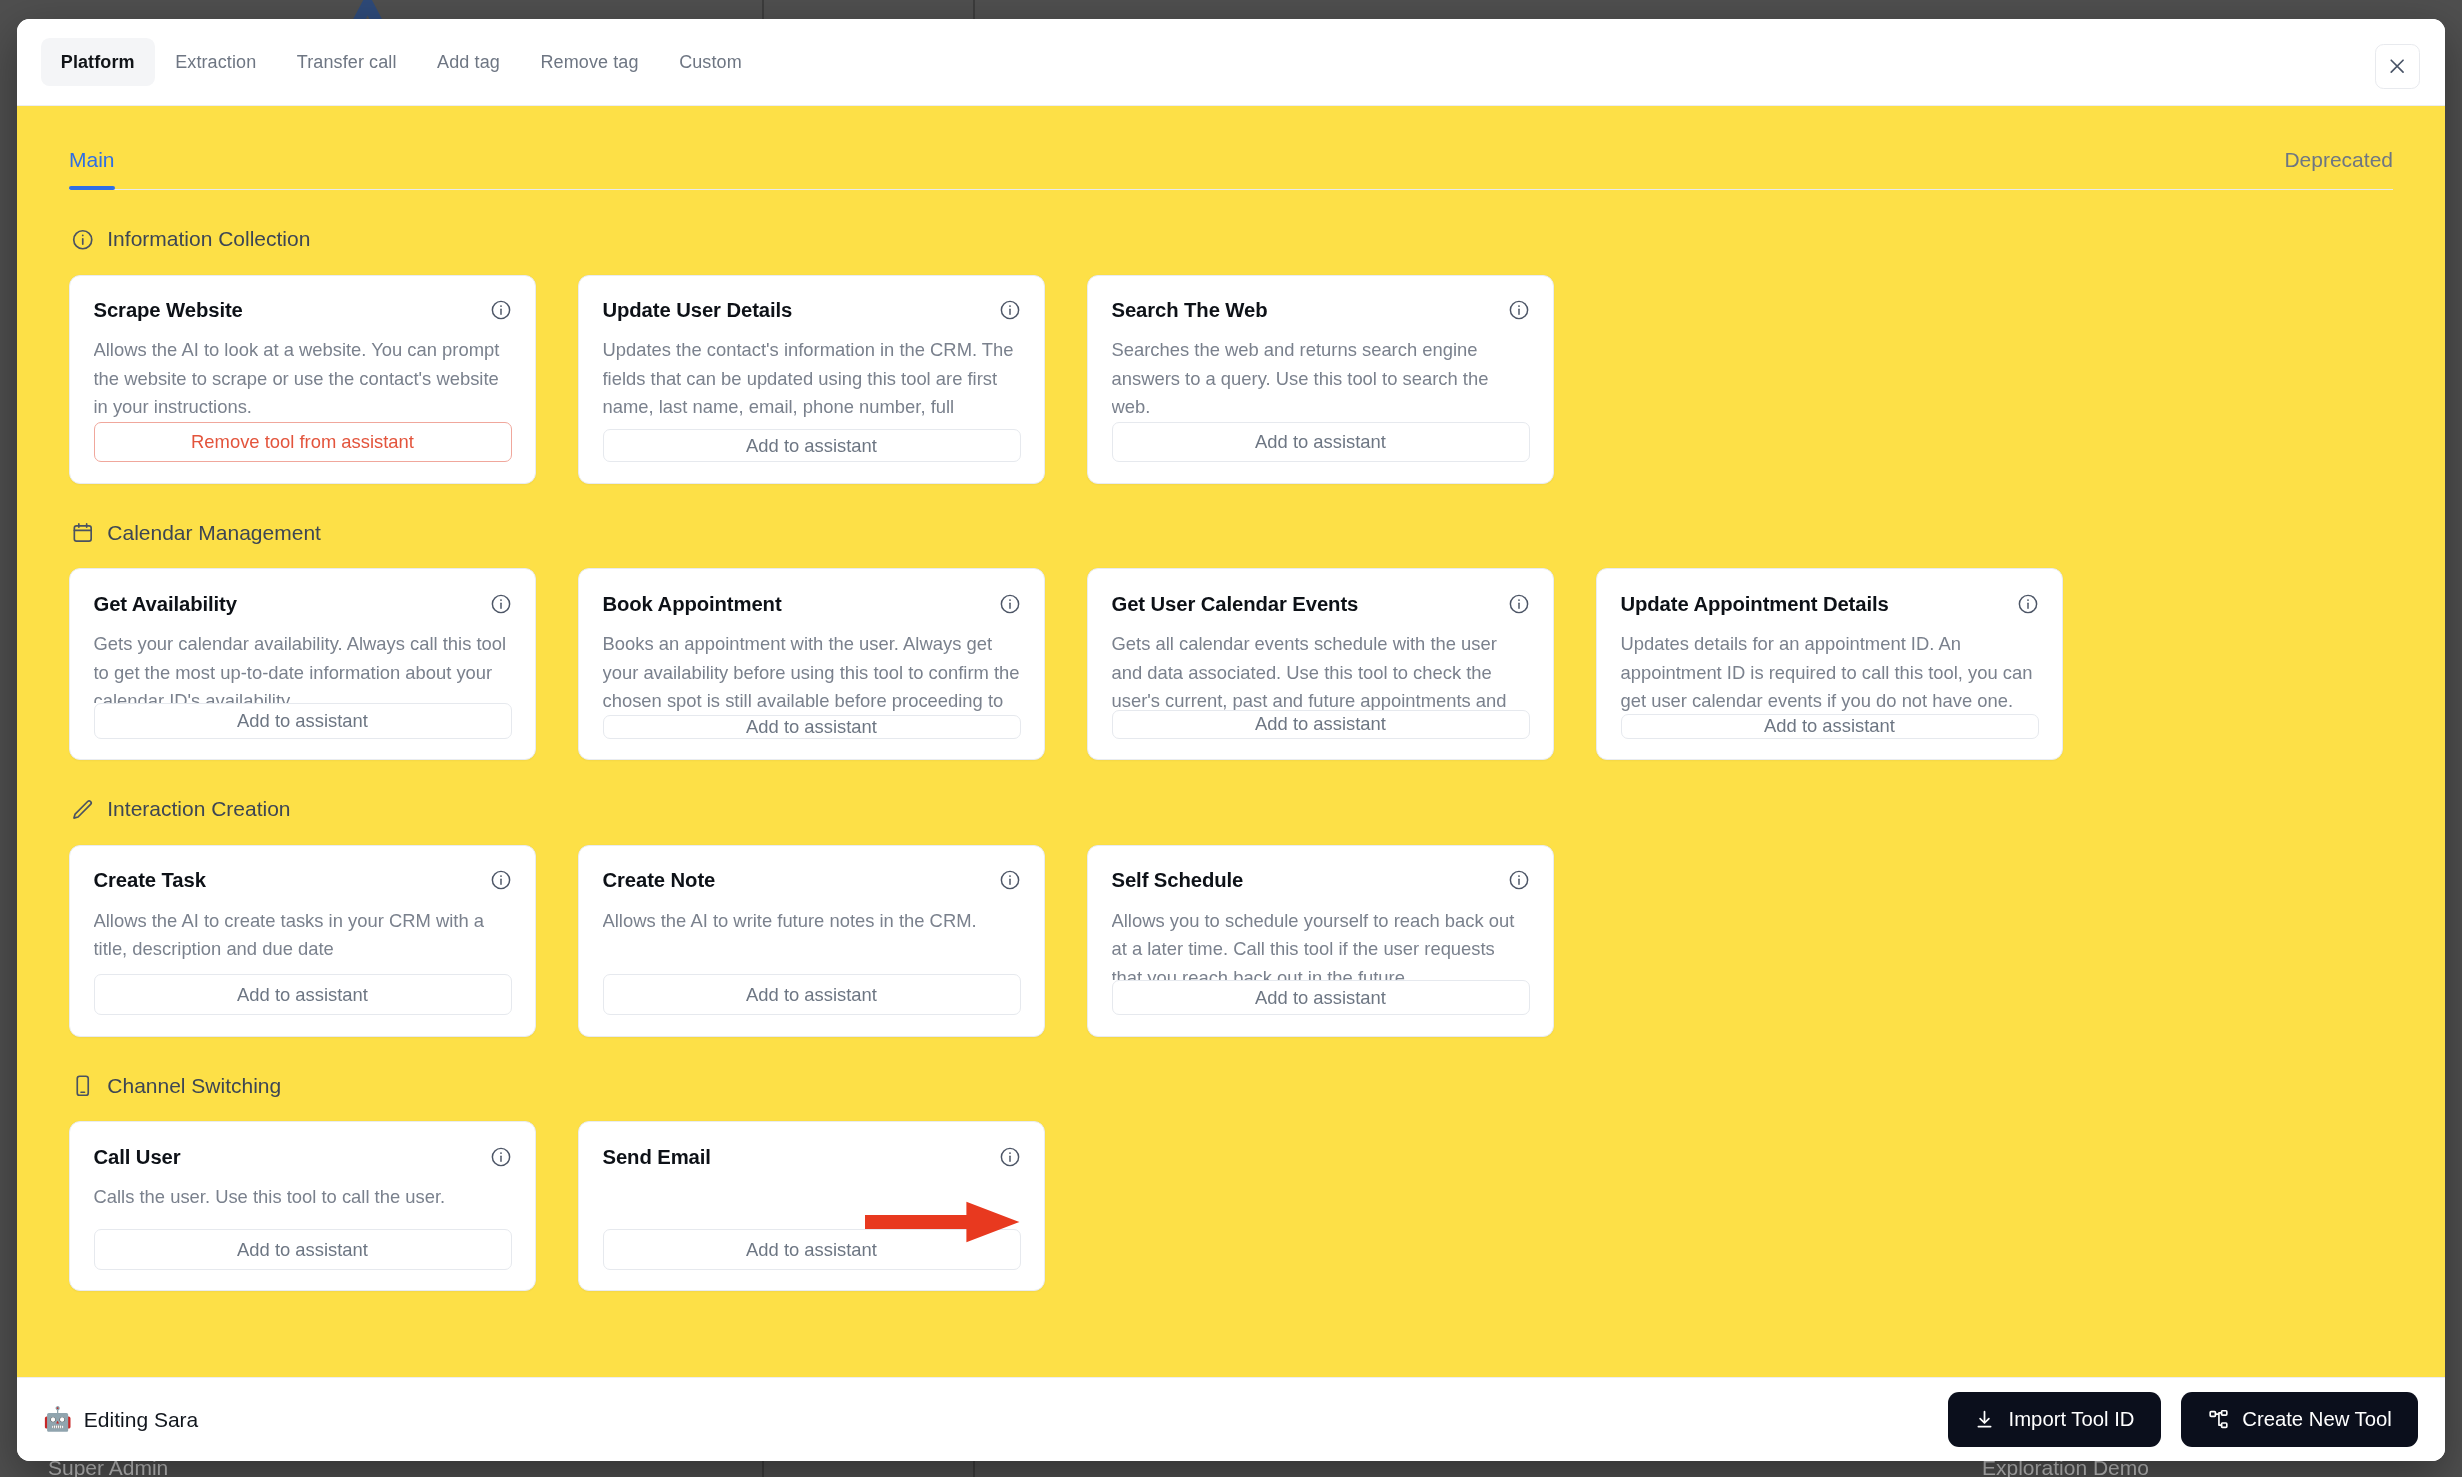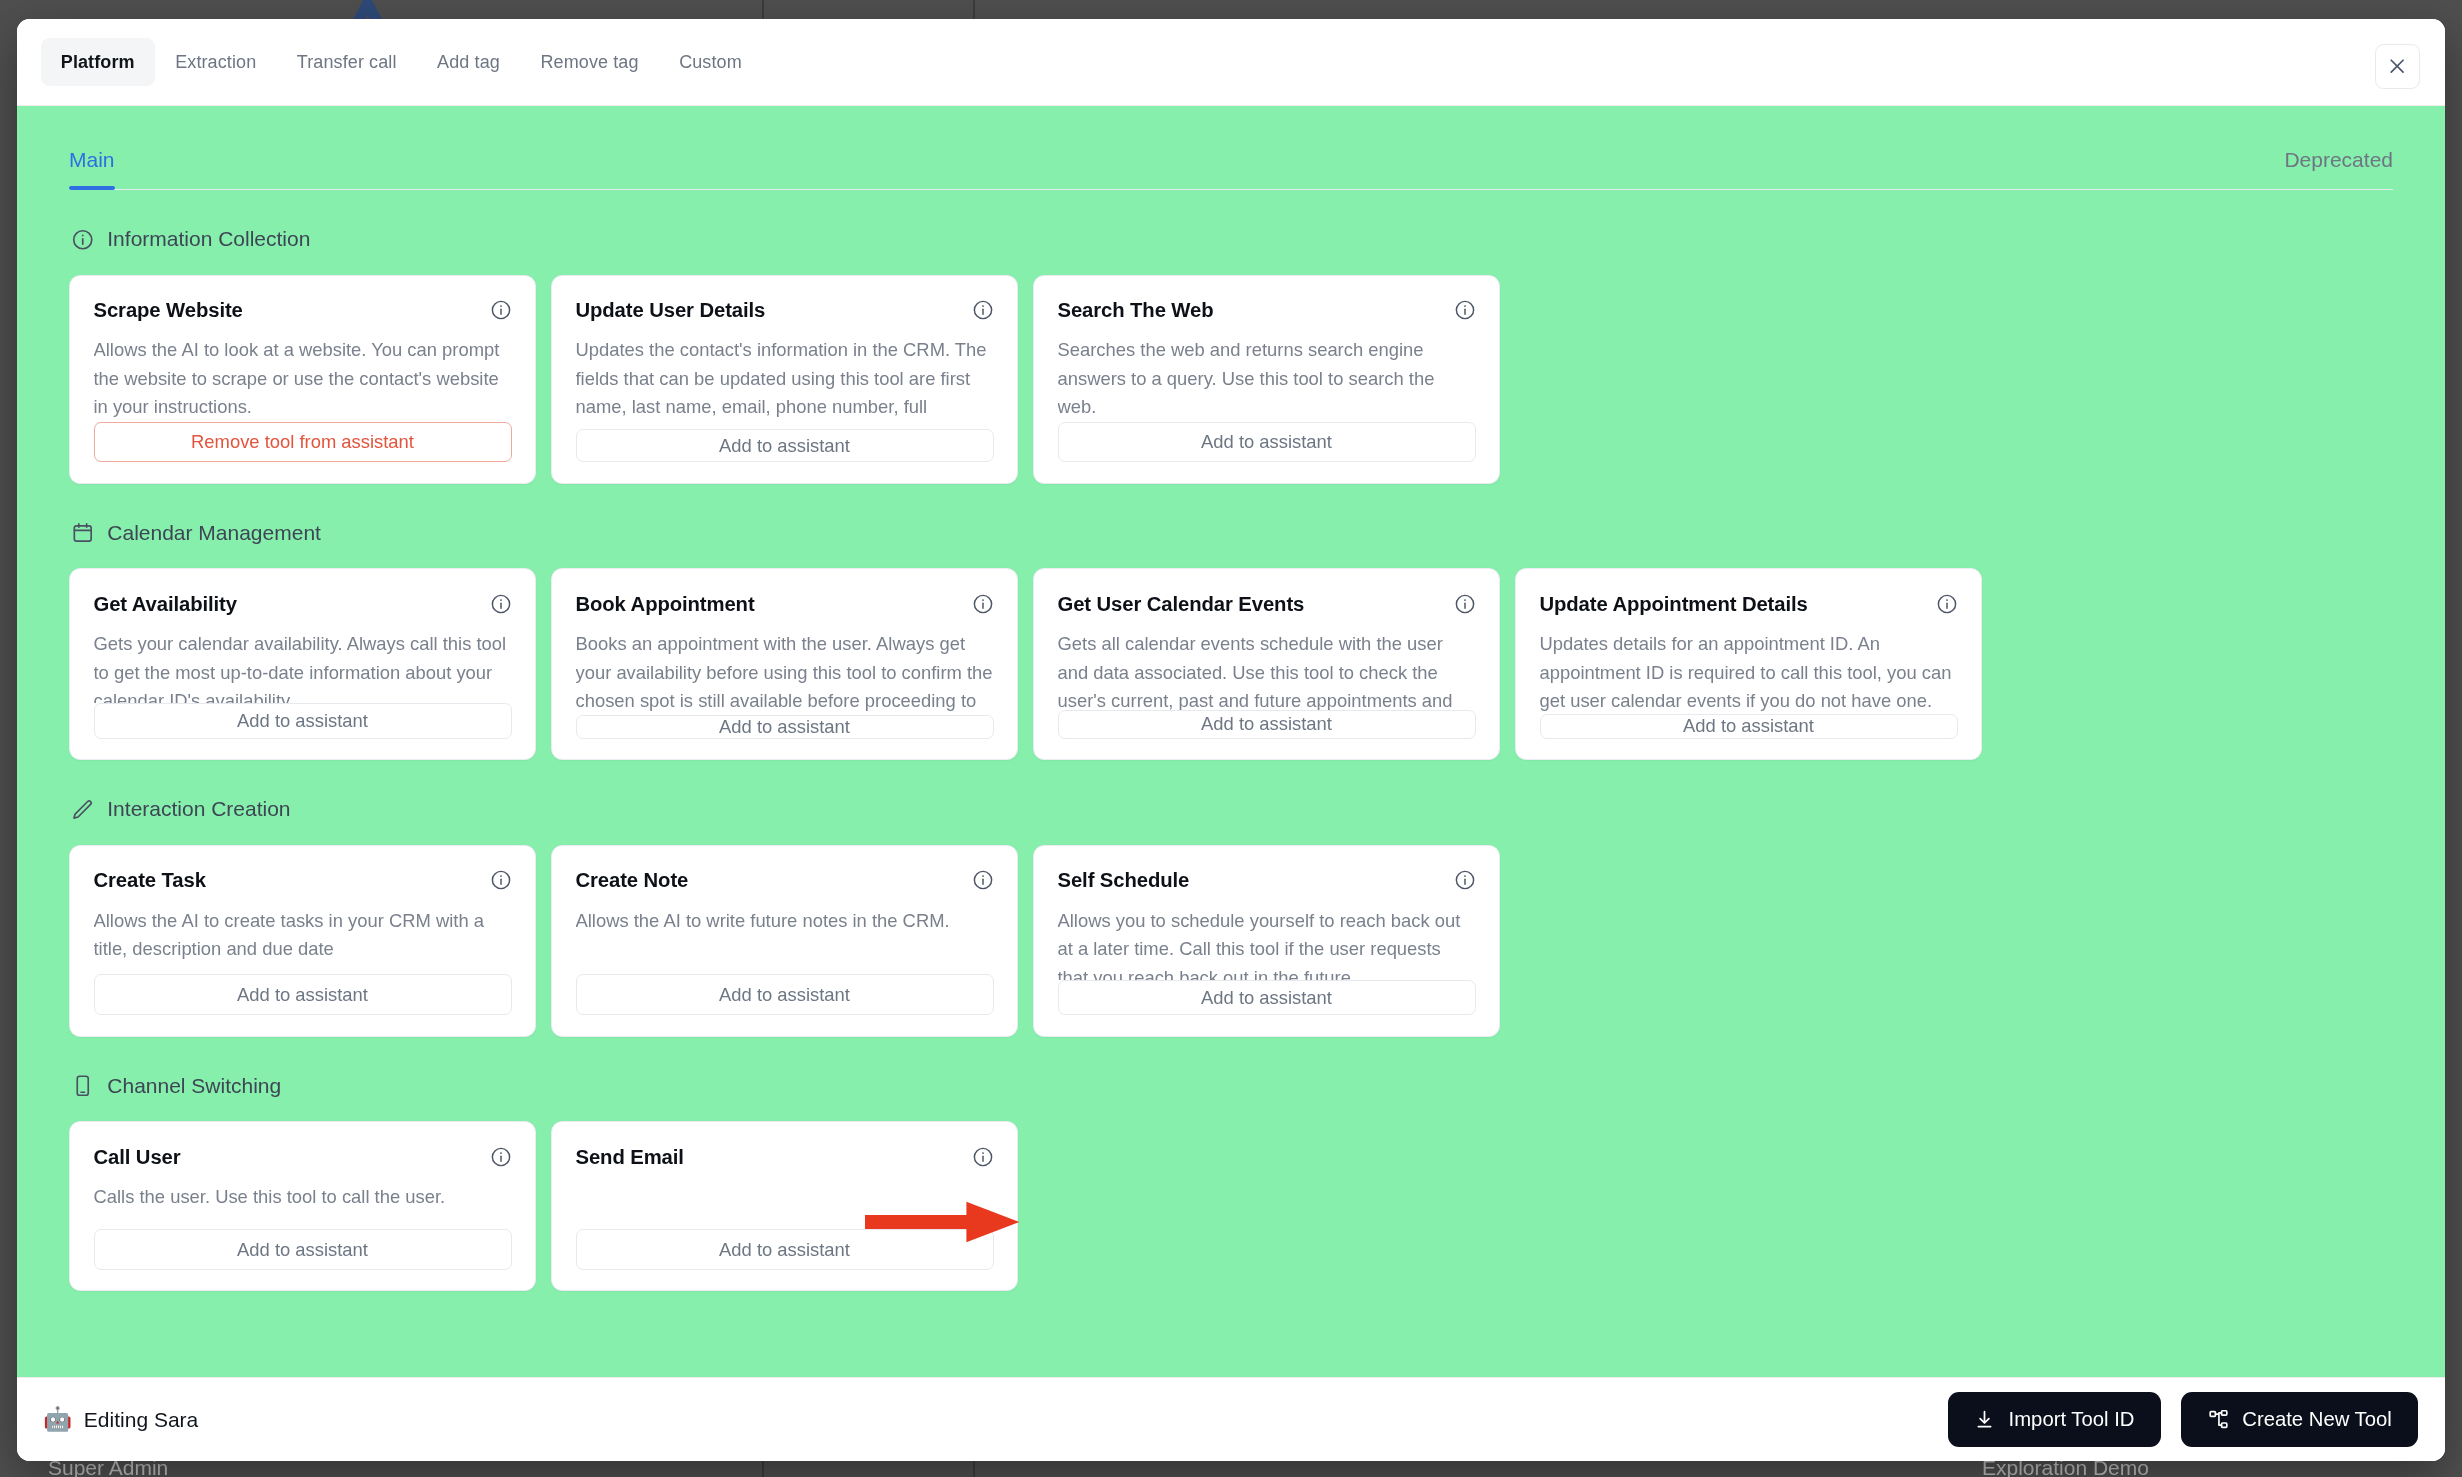--- a/index.html
+++ b/index.html
@@ -85,21 +85,21 @@
     border-radius: 8.6px;
     background: #fff;
     display: flex; align-items: center; justify-content: center;
     cursor: pointer;
   }
   #close-btn svg { width: 20.3px; height: 20.3px; }
 
   
   #content {
     flex: 1 1 auto;
-    background: #86efac;
+    background: #fde047;
     border-top: 0.8px solid #eceef1;
     position: relative;
     overflow: hidden;
     padding: 0 52px;
   }
 
   
   #subtabs {
     display: flex;
     align-items: flex-end;
@@ -141,21 +141,21 @@
     color: #4a5261;
   }
   .group-head .gicon svg { width: 23.5px; height: 23.5px; }
   .group-title {
     font-size: 21px;
     color: #3d4654;
   }
 
   .card-row {
     display: flex;
-    gap: 15px;
+    gap: 42px;
     align-items: stretch;
   }
 
   
   .card {
     width: 467px;
     background: #ffffff;
     border: 0.8px solid #e9ecf0;
     border-radius: 11px;
     padding: 23.5px 23.5px 20.3px 23.5px;

